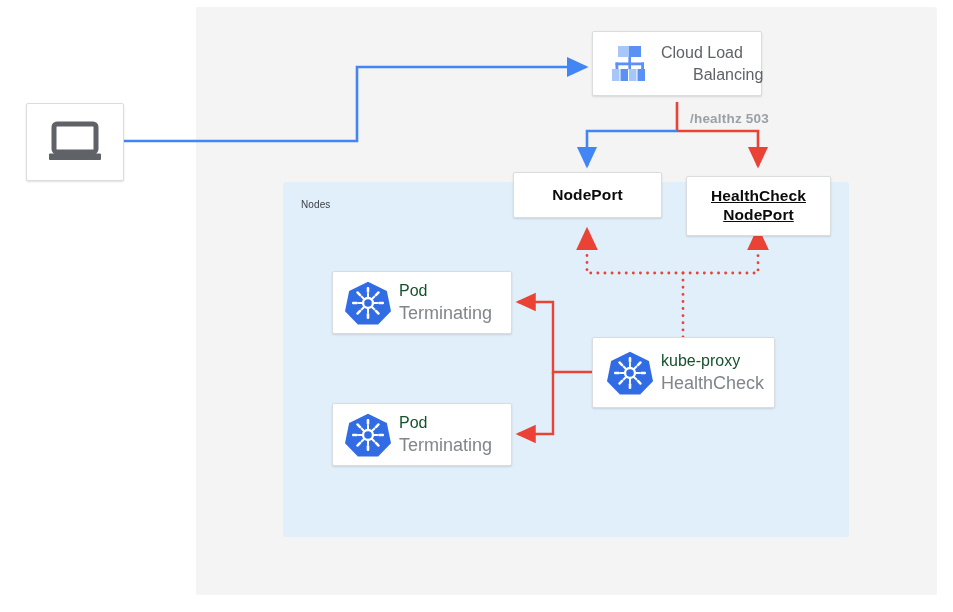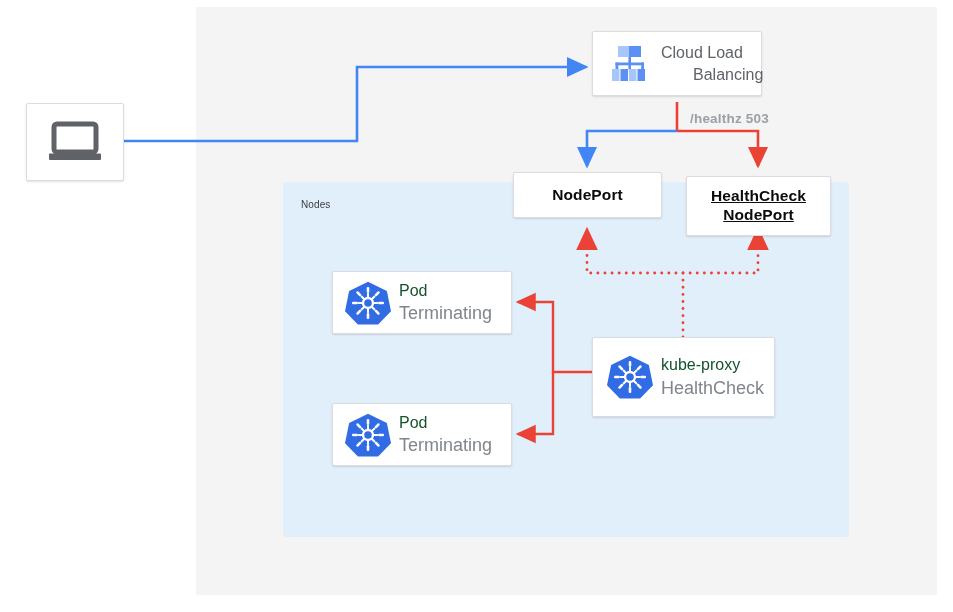--- a/index.html
+++ b/index.html
@@ -93,21 +93,21 @@
     letter-spacing: 0.1px;
     line-height: 1.22;
   }
   
   #client-card   { left: 26px;  top: 103px; width: 98px;  height: 78px; }
   #lb-card       { left: 592px; top: 31px;  width: 170px; height: 65px; }
   #nodeport-card { left: 513px; top: 172px; width: 149px; height: 46px; }
   #hcnodeport-card { left: 686px; top: 176px; width: 145px; height: 60px; text-decoration: underline; }
   #pod1-card     { left: 332px; top: 271px; width: 180px; height: 63px; }
   #pod2-card     { left: 332px; top: 403px; width: 180px; height: 63px; }
-  #kubeproxy-card{ left: 592px; top: 337px; width: 183px; height: 80px; }
+  #kubeproxy-card{ left: 592px; top: 337px; width: 183px; height: 71px; }
 
   #lb-card .card-icon      { width: 60px; margin-left: 8px; }
   #kubeproxy-card .card-icon { width: 62px; margin-left: 6px; }
   #pod1-card .card-icon, #pod2-card .card-icon { width: 62px; margin-left: 4px; }
 
   .healthz-label {
     position: absolute;
     left: 690px;
     top: 111px;
     font-size: 13.5px;

